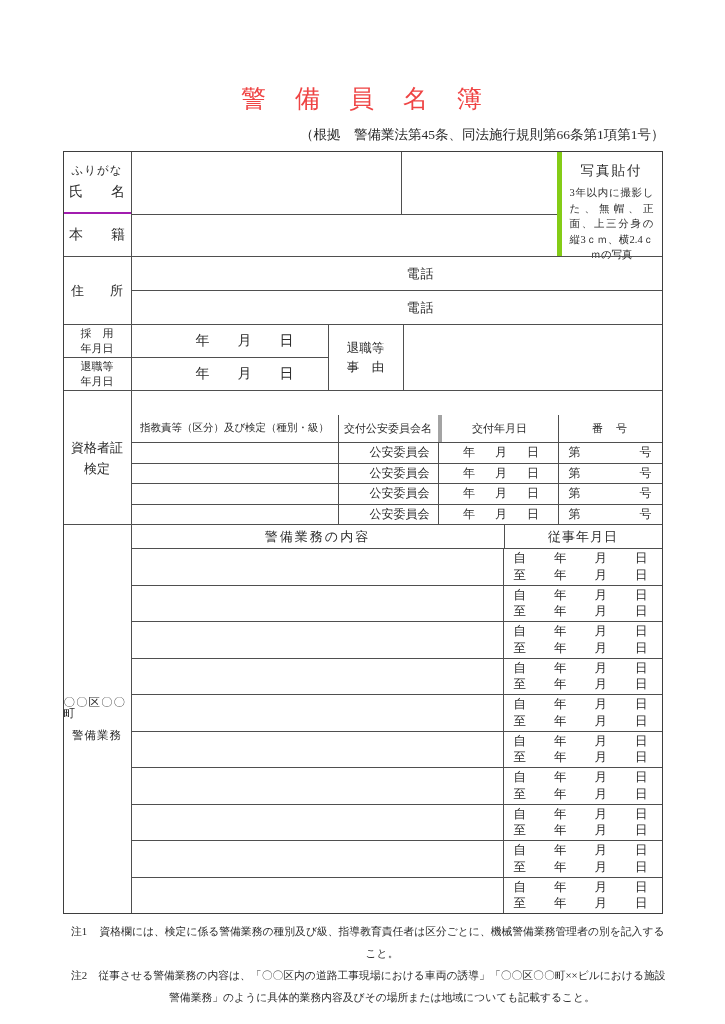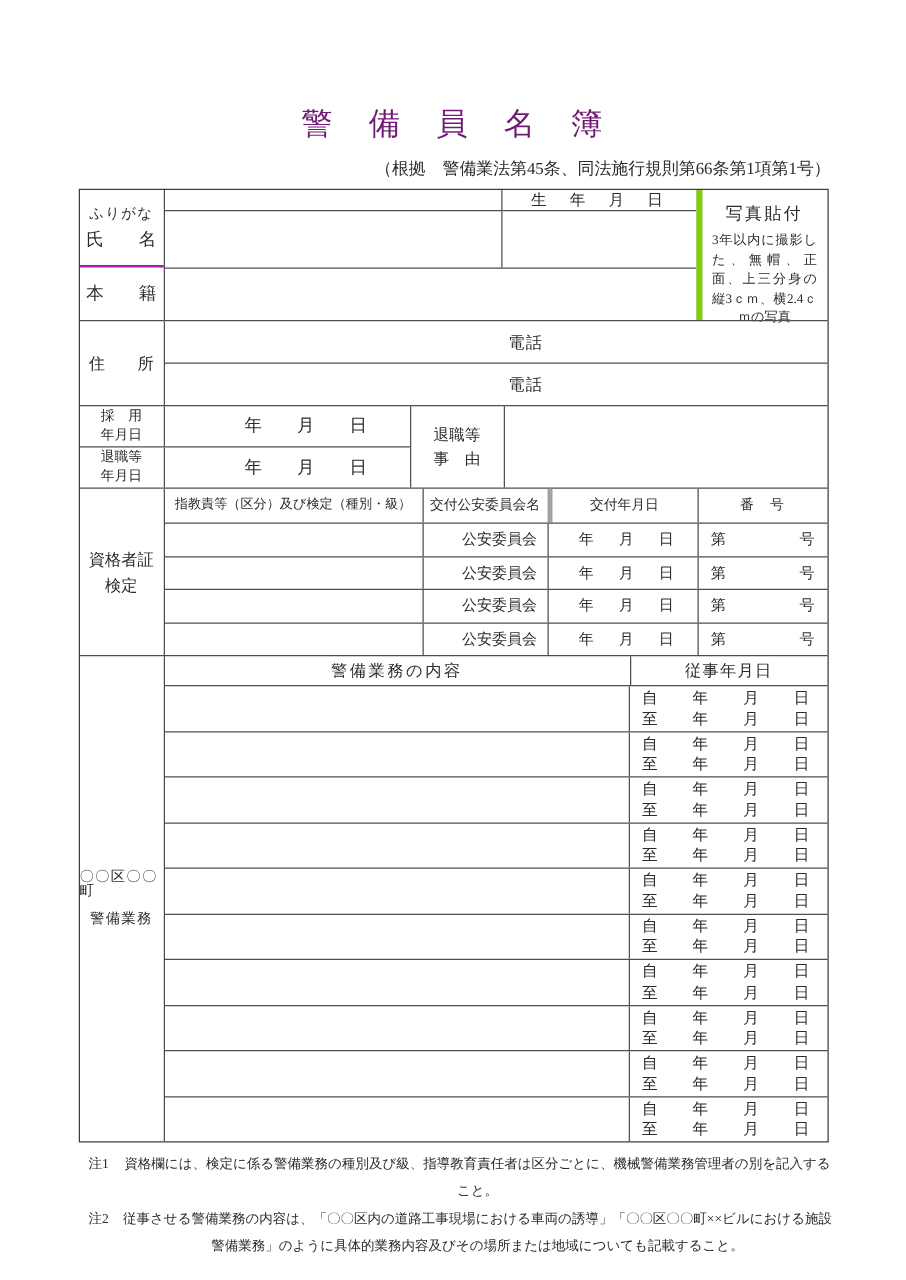--- a/index.html
+++ b/index.html
@@ -12,21 +12,21 @@
     overflow: hidden;
   }
   .sheet { width: 725px; height: 1024px; }
 
   
   .title {
     padding-top: 82px;
     text-align: center;
     font-size: 25px;
     letter-spacing: 2px;
-    color: #701a75;
+    color: #ef4444;
   }
   .basis {
     width: 604px;
     margin: 11px auto 0;
     text-align: right;
     font-size: 13.5px;
   }
 
   
   .ftable {
@@ -121,21 +121,21 @@
   .reason-lbl {
     width: 75px; flex: none; border-right: 1px solid #4f4f4f;
     display: flex; flex-direction: column; align-items: center; justify-content: center;
     gap: 7px; font-size: 12.5px; line-height: 1;
   }
   .reason-val { flex: 1; }
 
   
   .s4 .lcol { gap: 8px; font-size: 13px; line-height: 1; }
   .s4main { flex: 1; display: flex; flex-direction: column; }
-  .qhead { height: 27px; display: flex; }
+  .qhead { height: 27px; display: flex; margin-top: 24px; }
   .qh { display: flex; align-items: center; justify-content: center; line-height: 1; }
   .qh1 { width: 206px; flex: none; font-size: 10.5px; }
   .qh2 { width: 100px; flex: none; font-size: 11px; border-left: 1px solid #4f4f4f; }
   .qh3 { width: 120px; flex: none; font-size: 11px; border-left: 4px solid #a3a3a3; font-family: Liberation Serif, serif; }
   .qh4 { flex: 1; font-size: 11px; border-left: 1px solid #4f4f4f; letter-spacing: 1px; }
   .qrows { flex: 1; display: flex; flex-direction: column; }
   .qrow { flex: 1; display: flex; border-top: 1px solid #4f4f4f; }
   .qc1 { width: 206px; flex: none; }
   .qc2 {
     width: 100px; flex: none; border-left: 1px solid #4f4f4f;
@@ -193,24 +193,20 @@
 
     <div class="sec s1">
       <div class="lcol">
         <div class="lc-top">
           <div class="furi-label">ふりがな</div>
           <div class="name-label">氏　　名</div>
         </div>
         <div class="lc-bot">本　　籍</div>
       </div>
       <div class="mid">
-        <div class="mrowA">
-          <div class="furi-entry"></div>
-          <div class="bd-label">生　年　月　日</div>
-        </div>
         <div class="mrowB">
           <div class="name-entry"></div>
           <div class="bd-entry"></div>
         </div>
         <div class="mrowC"></div>
       </div>
       <div class="photo">
         <div class="photo-title">写真貼付</div>
         <div class="photo-note">3年以内に撮影した、無帽、正面、上三分身の縦3ｃｍ、横2.4ｃｍの写真</div>
       </div>

